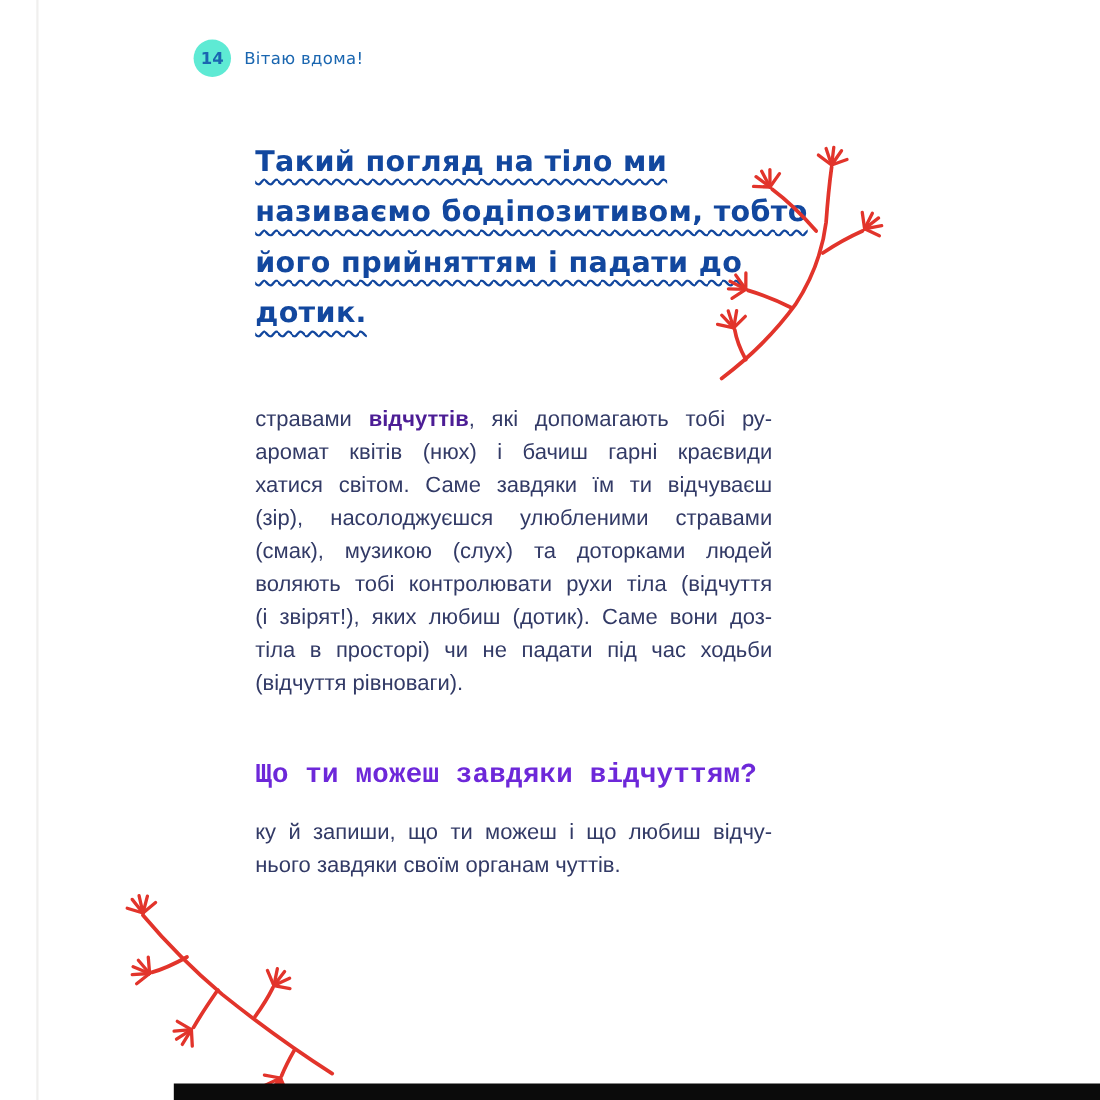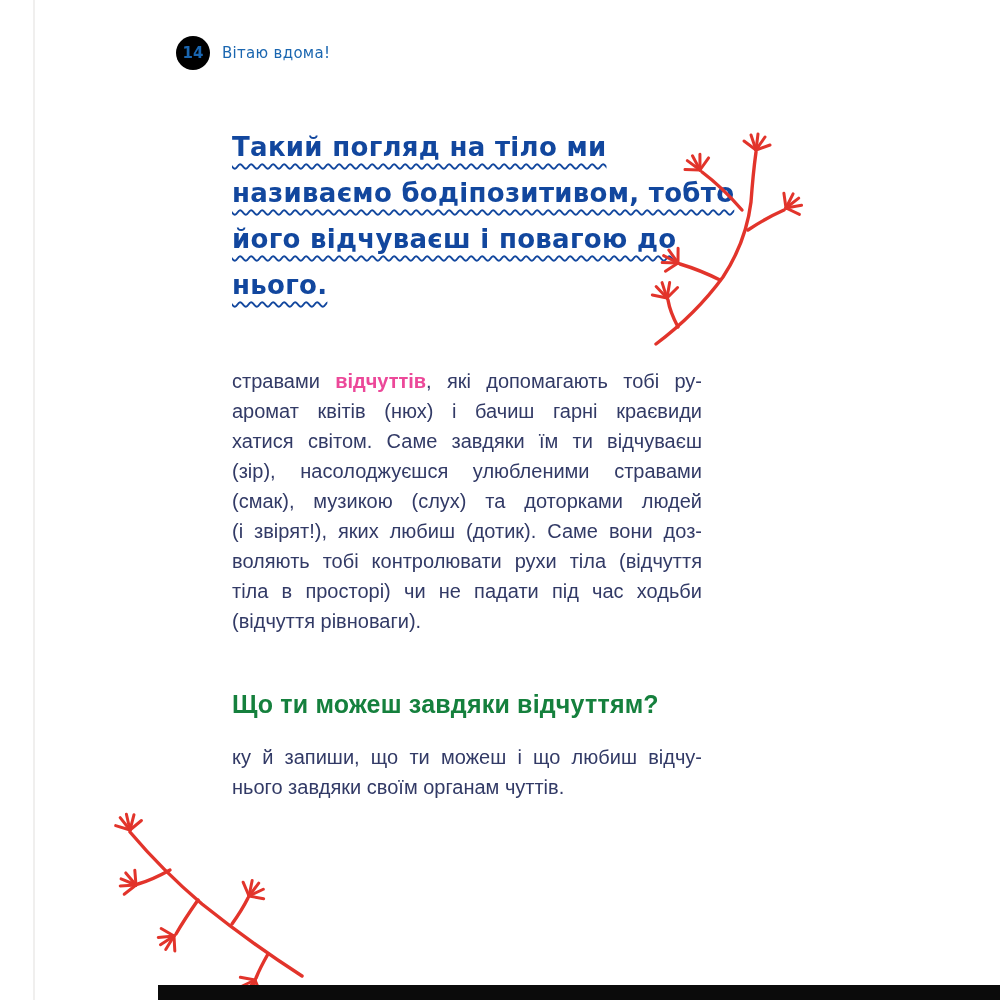--- a/index.html
+++ b/index.html
@@ -4,21 +4,21 @@
 <style>
   html,body{margin:0;padding:0;}
   body{background:#e9e9e9;font-family:"Liberation Sans",sans-serif;}
   .page{
     position:relative;width:1000px;height:1000px;margin:0 auto;
     background:#ffffff;overflow:hidden;
   }
   
   .header{position:absolute;top:36px;left:176px;display:flex;align-items:center;gap:12px;}
   .page-badge{
-    width:34px;height:34px;border-radius:50%;background:#000000;
+    width:34px;height:34px;border-radius:50%;background:#5eead4;
     display:flex;align-items:center;justify-content:center;
     color:#1a66b0;font-weight:bold;font-size:15px;font-family:"DejaVu Sans",sans-serif;
   }
   .header-title{
     color:#1a66b0;font-weight:normal;font-size:15px;letter-spacing:.3px;
     font-family:"DejaVu Sans",sans-serif;
   }
   
   .lead{position:absolute;left:232px;top:126px;width:500px;}
   .lead-line{line-height:43px;white-space:nowrap;}
@@ -30,26 +30,26 @@
     text-decoration-color:#12479e;
     text-decoration-thickness:2px;
     text-underline-offset:7px;
   }
   
   .para{position:absolute;left:232px;width:470px;color:#323a66;font-size:20px;}
   .p1{top:366px;}
   .p2{top:742px;}
   .p-line{line-height:30px;text-align:justify;text-align-last:justify;}
   .p-line.last{text-align-last:left;}
-  .em-word{color:#ec4899;font-weight:bold;}
+  .em-word{color:#4c1d95;font-weight:bold;}
   
   .question{
     position:absolute;left:232px;top:690px;
-    font-family:Liberation Sans, sans-serif;
-    font-weight:800;font-size:25px;color:#15803d;letter-spacing:.2px;white-space:nowrap;
+    font-family:Liberation Mono, monospace;
+    font-weight:800;font-size:25px;color:#6d28d9;letter-spacing:.2px;white-space:nowrap;
   }
   
   .branch{position:absolute;}
   .branch-top{left:638px;top:112px;}
   .branch-bottom{left:100px;top:808px;}
   .scan-bar{position:absolute;left:158px;right:0;bottom:0;height:15px;background:#0b0b0b;}
   .scan-edge{position:absolute;left:33px;top:0;bottom:0;width:2px;background:#f0efee;}
 </style>
 </head>
 <body>
@@ -61,22 +61,22 @@
   <div class="header">
     <div class="page-badge">
       <span>14</span>
     </div>
     <div class="header-title">Вітаю вдома!</div>
   </div>
 
   <div class="lead">
     <div class="lead-line"><span>Такий погляд на тіло ми</span></div>
     <div class="lead-line"><span>називаємо бодіпозитивом, тобто</span></div>
-    <div class="lead-line"><span>його відчуваєш і повагою до</span></div>
-    <div class="lead-line"><span>нього.</span></div>
+    <div class="lead-line"><span>його прийняттям і падати до</span></div>
+    <div class="lead-line"><span>дотик.</span></div>
   </div>
 
   <svg class="branch branch-top" width="170" height="240" viewBox="0 0 170 240">
     <defs>
       <g id="burstT" stroke="#e2342b" stroke-width="3" stroke-linecap="round">
         <line x1="0" y1="0" x2="-12" y2="-9"></line>
         <line x1="0" y1="0" x2="-5" y2="-15"></line>
         <line x1="0" y1="0" x2="2" y2="-16"></line>
         <line x1="0" y1="0" x2="9" y2="-13"></line>
         <line x1="0" y1="0" x2="14" y2="-5"></line>
@@ -95,22 +95,22 @@
     <use href="#burstT" transform="translate(40,151) rotate(-70)"></use>
     <use href="#burstT" transform="translate(29,186) rotate(-25)"></use>
   </svg>
 
   <div class="para p1">
     <div class="p-line"><span>стравами </span><span class="em-word">відчуттів</span><span>, які допомагають тобі ру-</span></div>
     <div class="p-line"><span>аромат квітів (нюх) і бачиш гарні краєвиди</span></div>
     <div class="p-line"><span>хатися світом. Саме завдяки їм ти відчуваєш</span></div>
     <div class="p-line"><span>(зір), насолоджуєшся улюбленими стравами</span></div>
     <div class="p-line"><span>(смак), музикою (слух) та доторками людей</span></div>
+    <div class="p-line"><span>воляють тобі контролювати рухи тіла (відчуття</span></div>
     <div class="p-line"><span>(і звірят!), яких любиш (дотик). Саме вони доз-</span></div>
-    <div class="p-line"><span>воляють тобі контролювати рухи тіла (відчуття</span></div>
     <div class="p-line"><span>тіла в просторі) чи не падати під час ходьби</span></div>
     <div class="p-line last"><span>(відчуття рівноваги).</span></div>
   </div>
 
   <div class="question">Що ти можеш завдяки відчуттям?</div>
 
   <div class="para p2">
     <div class="p-line"><span>ку й запиши, що ти можеш і що любиш відчу-</span></div>
     <div class="p-line last"><span>нього завдяки своїм органам чуттів.</span></div>
   </div>

